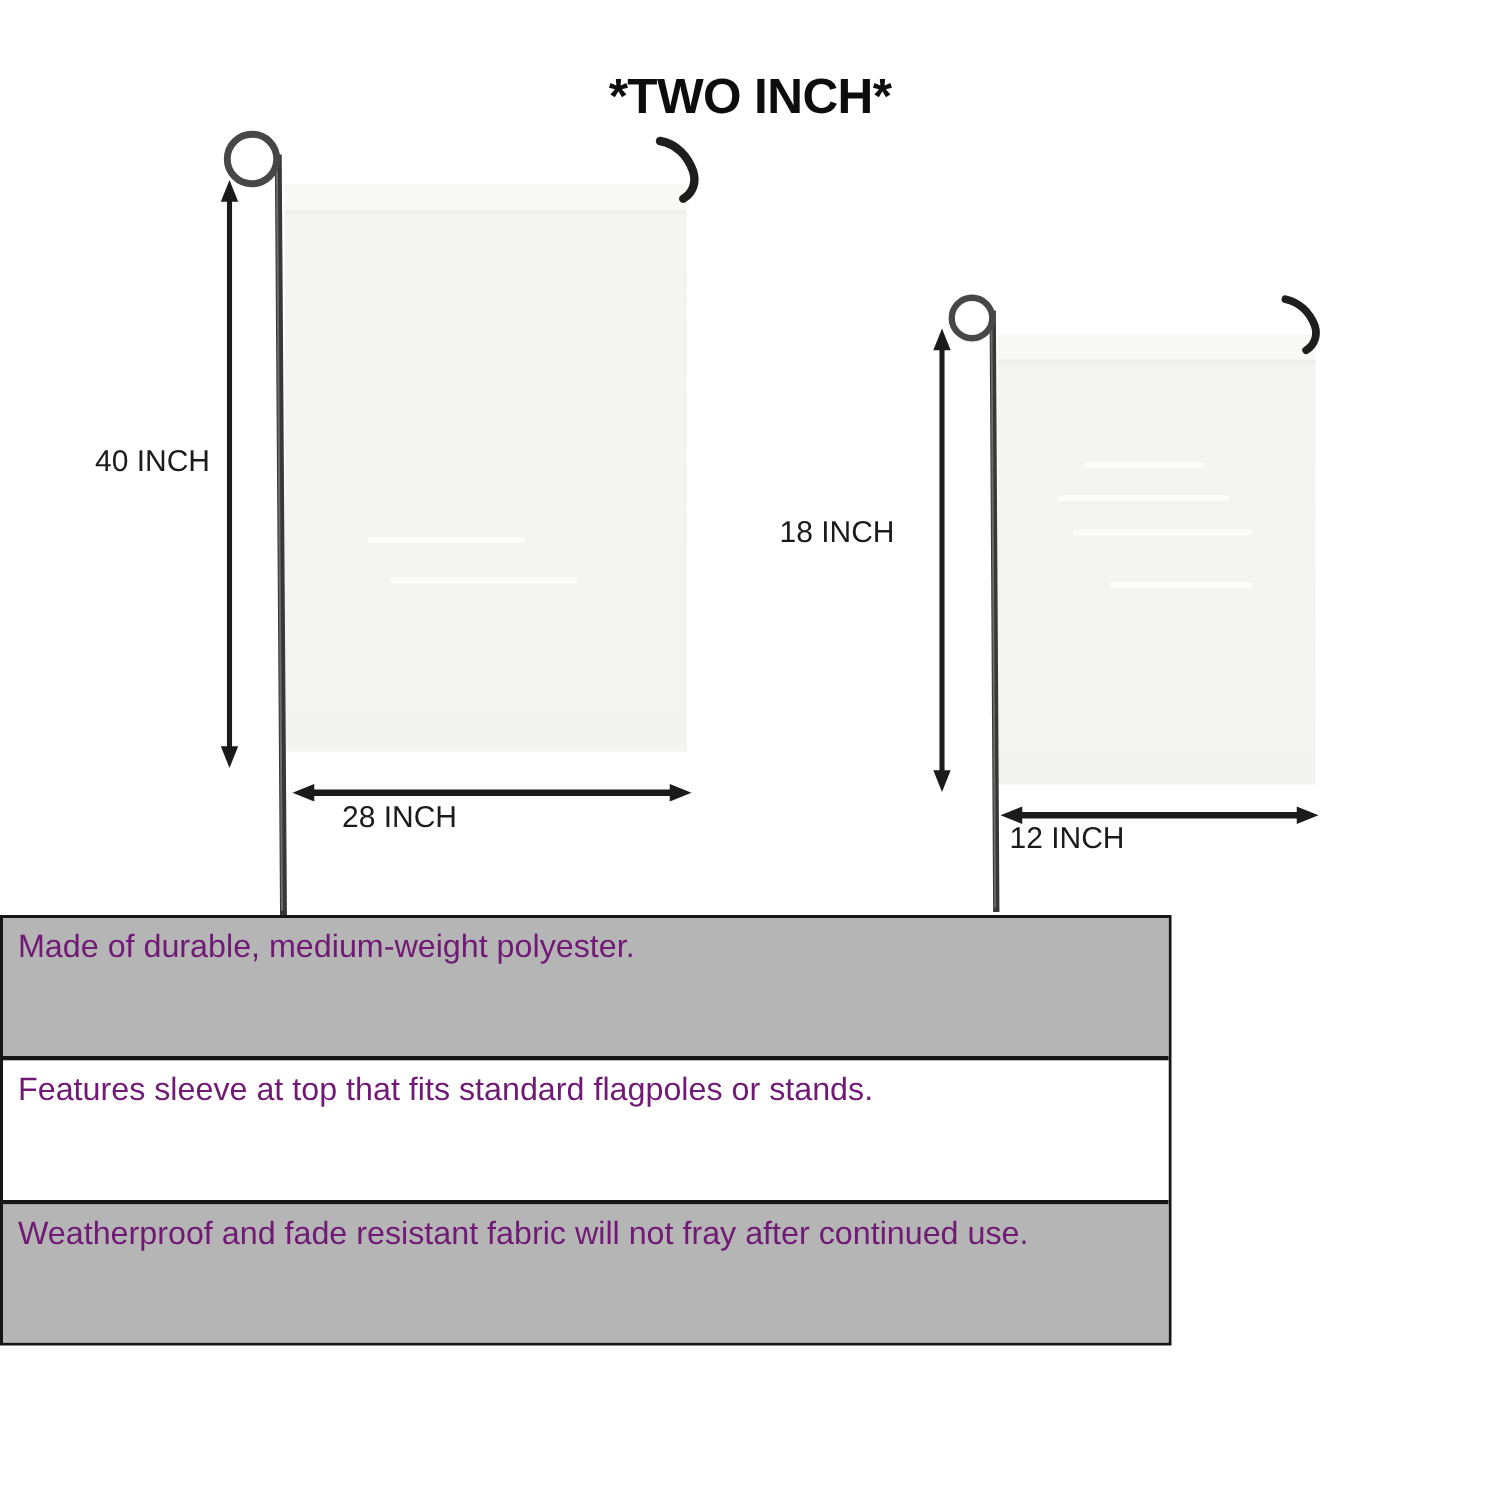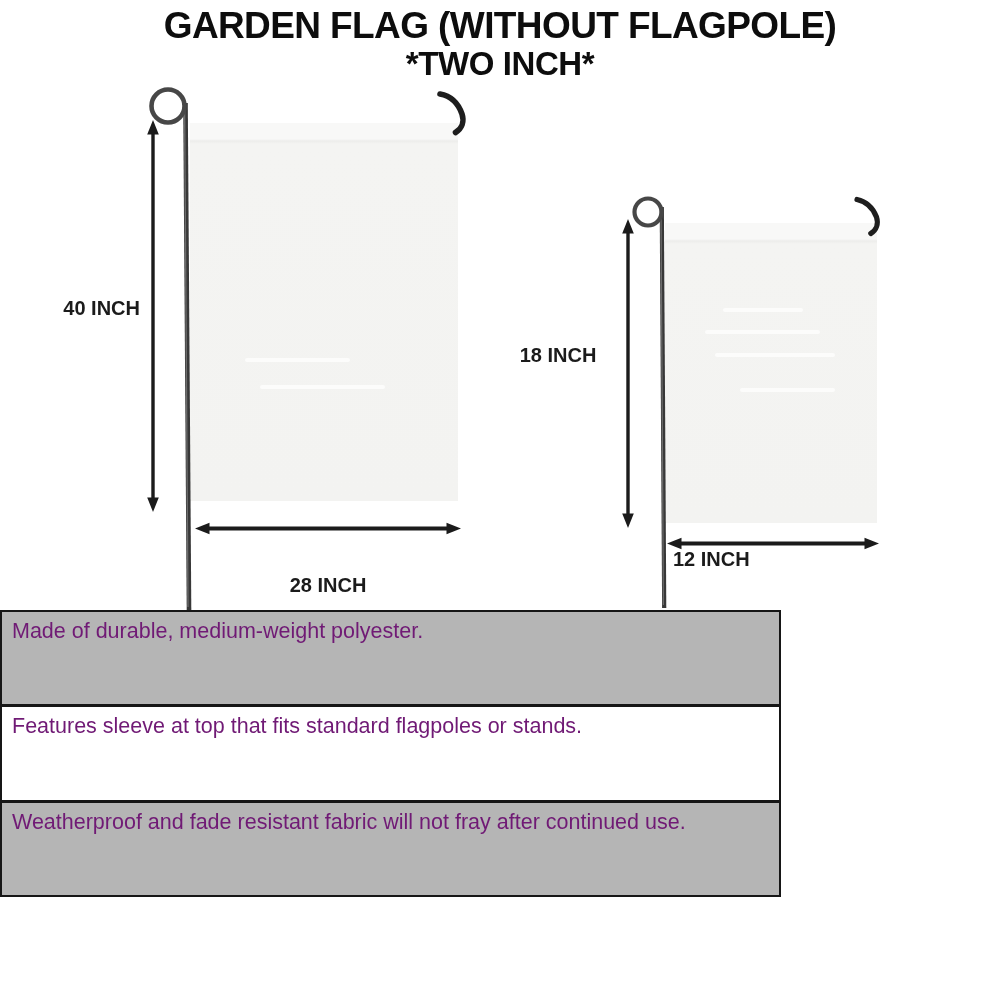--- a/index.html
+++ b/index.html
@@ -21,24 +21,24 @@
     position:absolute;
     background:linear-gradient(180deg,#f8f8f7 0px,#f8f8f7 16px,#ededeb 18px,#f4f4f2 21px,#f3f3f1 100%);
   }
   .flag-large{left:190px;top:123px;width:268px;height:378px;}
   .flag-small{left:665px;top:223px;width:212px;height:300px;}
   .fold{position:absolute;background:rgba(255,255,255,0.7);height:4px;border-radius:2px;}
   
   .overlay{position:absolute;left:0;top:0;width:1000px;height:1000px;pointer-events:none;}
   
   .dim{
-    position:absolute;font-weight:700;font-size:20px;color:#1b1b1b;letter-spacing:0;
+    position:absolute;font-weight:400;font-size:20px;color:#1b1b1b;letter-spacing:0;
   }
   .dim-40{left:30px;top:297px;width:110px;text-align:right;}
-  .dim-28{left:228px;top:534px;width:200px;text-align:center;margin-top:40px;}
+  .dim-28{left:228px;top:534px;width:200px;}
   .dim-18{left:503px;top:344px;width:110px;text-align:center;}
   .dim-12{left:673px;top:548px;width:200px;text-align:left;}
   
   .features{
     position:absolute;left:0;top:610px;width:781px;height:287px;
     border:2px solid #161616;box-sizing:border-box;
     display:flex;flex-direction:column;
   }
   .feature-row{
     flex:1;border-bottom:3px solid #161616;box-sizing:border-box;
@@ -47,21 +47,20 @@
   }
   .feature-row:last-child{border-bottom:none;}
   .feature-row:nth-child(odd){background:#b5b5b5;}
   .feature-row:nth-child(even){background:#ffffff;}
 </style>
 </head>
 <body>
 
 <div class="canvas">
 
-  <h1 class="title-line1">GARDEN FLAG (WITHOUT FLAGPOLE)</h1>
   <h2 class="title-line2">*TWO INCH*</h2>
 
   <div class="flag flag-large">
     <div class="fold" style="left:55px;top:235px;width:105px;"></div>
     <div class="fold" style="left:70px;top:262px;width:125px;"></div>
   </div>
 
   <div class="flag flag-small">
     <div class="fold" style="left:58px;top:85px;width:80px;"></div>
     <div class="fold" style="left:40px;top:107px;width:115px;"></div>

